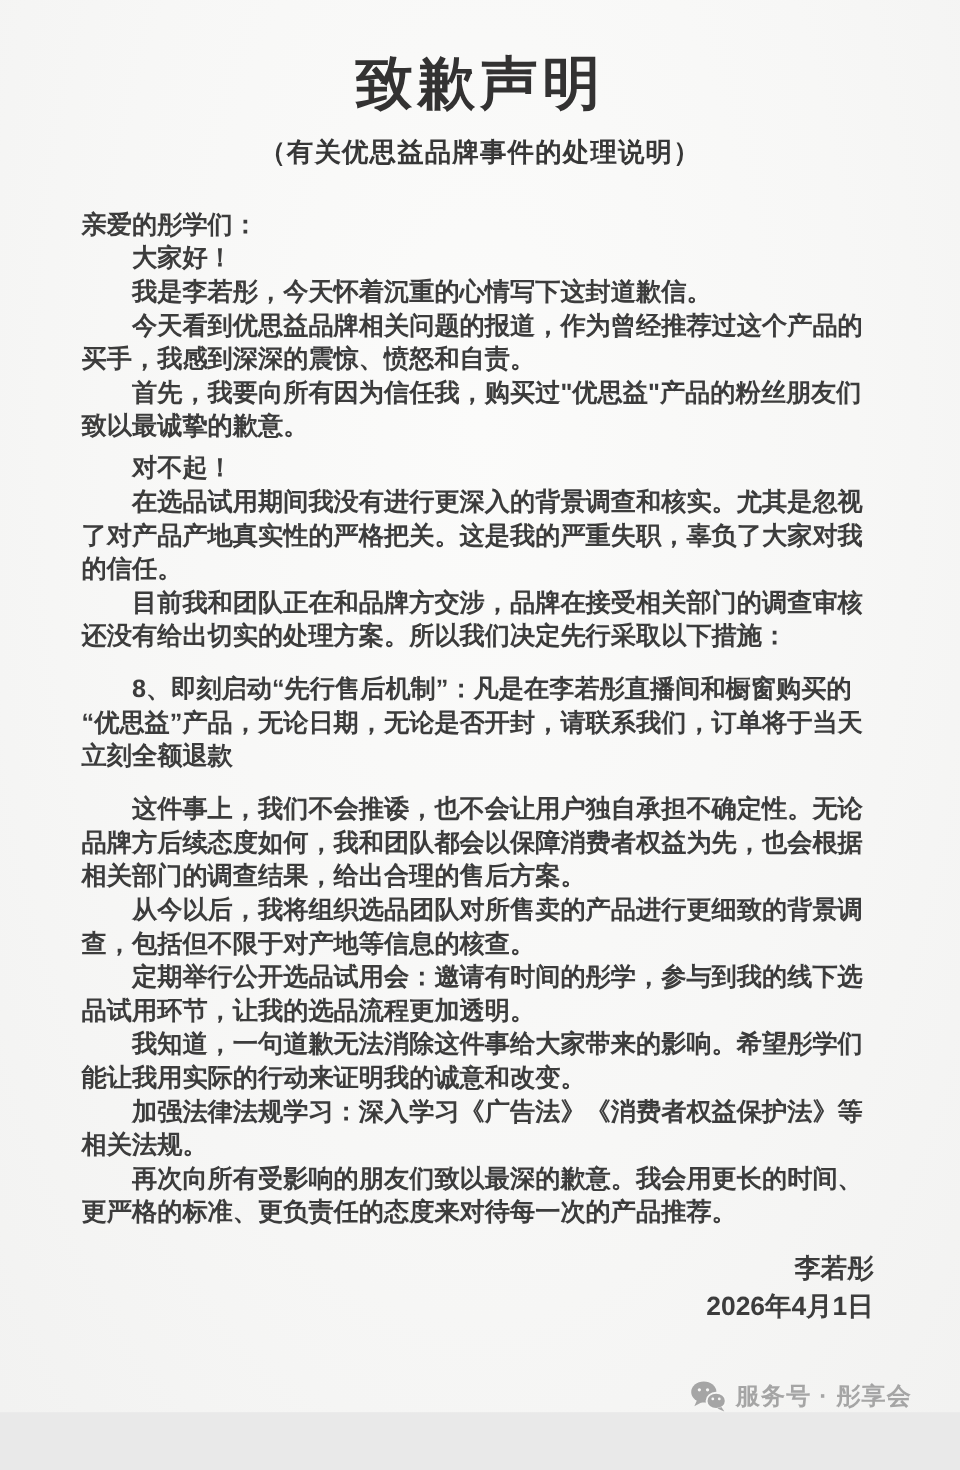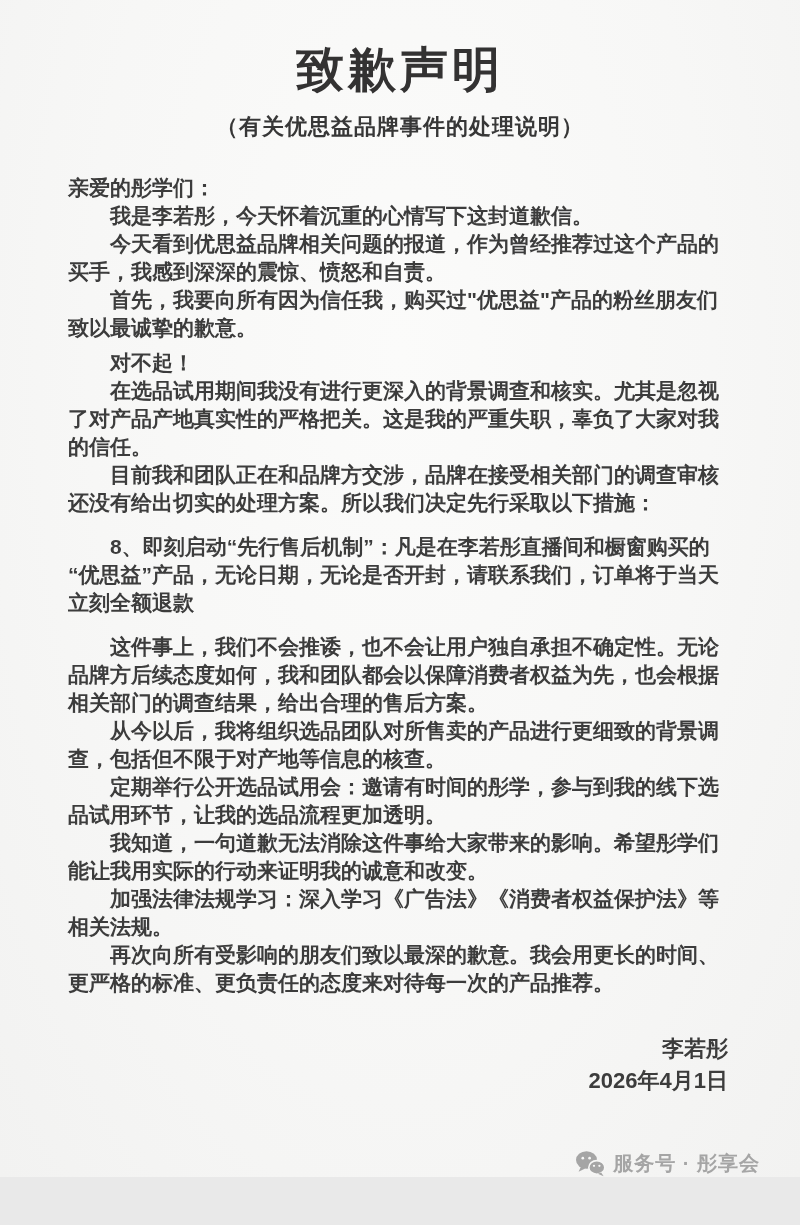--- a/index.html
+++ b/index.html
@@ -43,21 +43,21 @@
     font-size: 21px;
     line-height: 28px;
     font-weight: 600;
     color: #3c3c3c;
   }
   .letter-body p { margin: 0; }
   .para.indent { text-indent: 2em; }
   .para.gap-sm { margin-top: 7px; }
   .para.gap-md { margin-top: 16px; }
   .signature {
-    margin-top: 36px;
+    margin-top: 16px;
     text-align: right;
     line-height: 32px;
     font-size: 22px;
   }
   .footer {
     position: absolute;
     right: 40px;
     bottom: 0;
     display: flex;
     align-items: center;
@@ -74,20 +74,21 @@
 
 <div class="page">
 
   <h1 class="doc-title">致歉声明</h1>
   <h2 class="doc-subtitle">（有关优思益品牌事件的处理说明）</h2>
 
   <div class="letter-body">
     <p class="para salutation">亲爱的彤学们：</p>
 
     <div>
+        <p class="para indent">大家好！</p>
         <p class="para indent">我是李若彤，今天怀着沉重的心情写下这封道歉信。</p>
         <p class="para indent">今天看到优思益品牌相关问题的报道，作为曾经推荐过这个产品的买手，我感到深深的震惊、愤怒和自责。</p>
         <p class="para indent">首先，我要向所有因为信任我，购买过"优思益"产品的粉丝朋友们致以最诚挚的歉意。</p>
         <p class="para indent gap-sm">对不起！</p>
         <p class="para indent">在选品试用期间我没有进行更深入的背景调查和核实。尤其是忽视了对产品产地真实性的严格把关。这是我的严重失职，辜负了大家对我的信任。</p>
         <p class="para indent">目前我和团队正在和品牌方交涉，品牌在接受相关部门的调查审核还没有给出切实的处理方案。所以我们决定先行采取以下措施：</p>
         <p class="para indent gap-md">8、即刻启动“先行售后机制”：凡是在李若彤直播间和橱窗购买的“优思益”产品，无论日期，无论是否开封，请联系我们，订单将于当天立刻全额退款</p>
         <p class="para indent gap-md">这件事上，我们不会推诿，也不会让用户独自承担不确定性。无论品牌方后续态度如何，我和团队都会以保障消费者权益为先，也会根据相关部门的调查结果，给出合理的售后方案。</p>
         <p class="para indent">从今以后，我将组织选品团队对所售卖的产品进行更细致的背景调查，包括但不限于对产地等信息的核查。</p>
         <p class="para indent">定期举行公开选品试用会：邀请有时间的彤学，参与到我的线下选品试用环节，让我的选品流程更加透明。</p>

